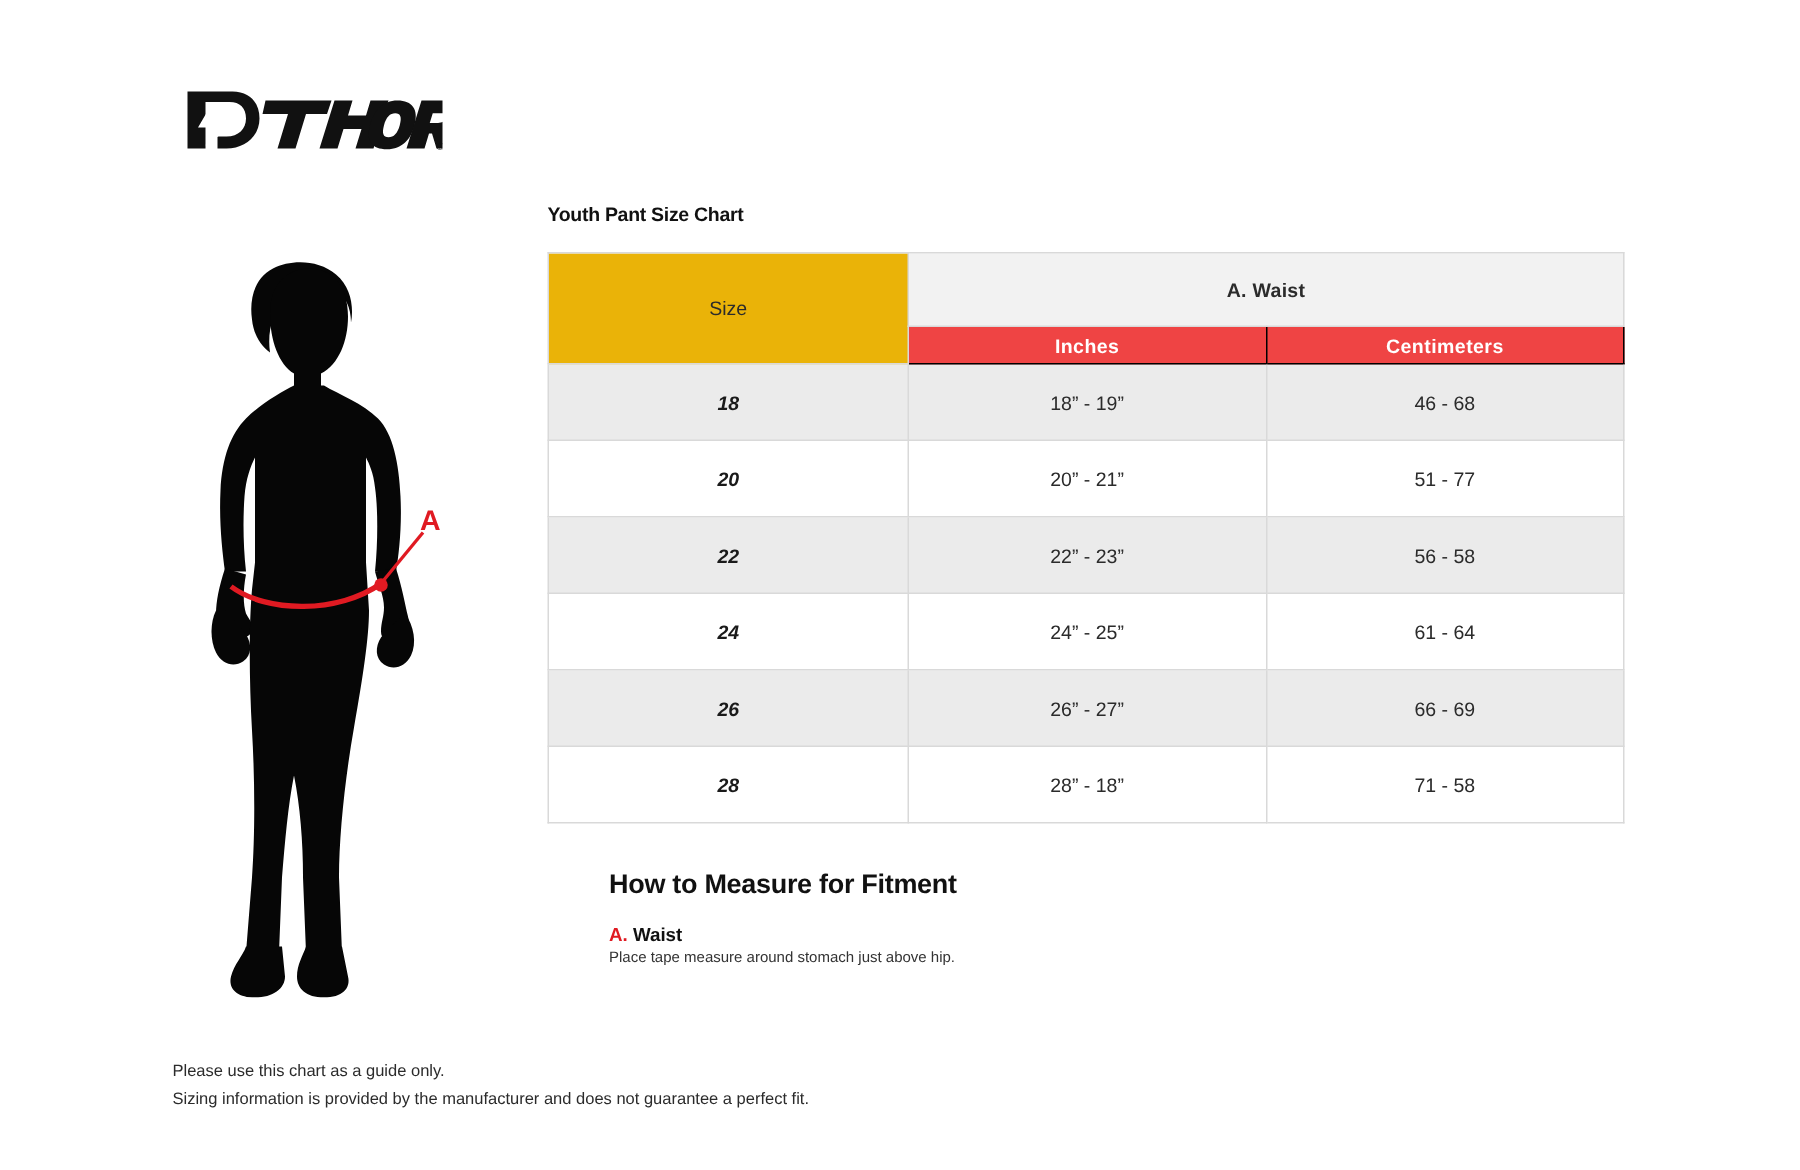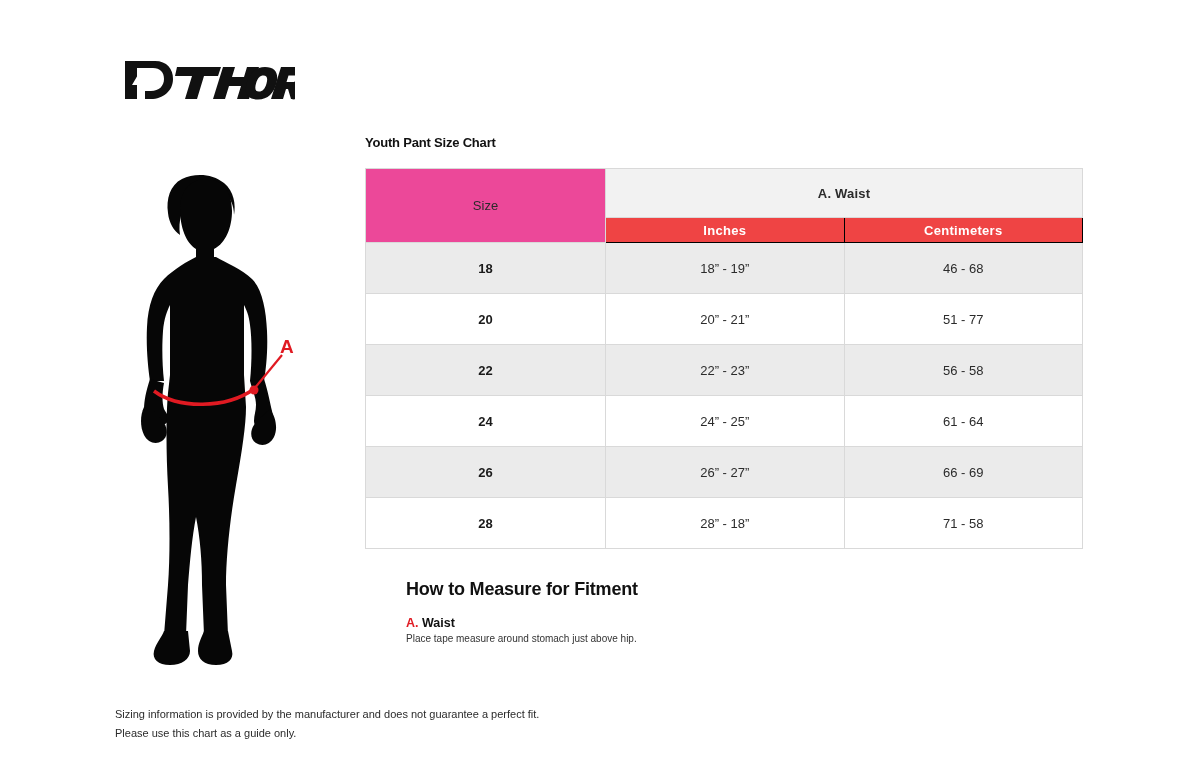--- a/index.html
+++ b/index.html
@@ -61,21 +61,21 @@
   table.size-chart td, table.size-chart th {
     border: 1px solid #d9d9d9;
     text-align: center;
     font-size: 13px;
     color: #2b2b2b;
     font-weight: normal;
   }
   .hdr-size {
     width: 240px;
     height: 74px;
-    background: #ec4899;
+    background: #eab308;
     font-weight: bold;
     font-size: 13px;
   }
   .hdr-group {
     background: #f2f2f2;
     height: 44px;
     font-weight: bold !important;
     font-size: 14px;
     letter-spacing: 0.2px;
   }
@@ -83,21 +83,21 @@
     background: #ef4444;
     color: #ffffff !important;
     height: 22px;
     font-weight: bold !important;
     font-size: 11.5px;
     letter-spacing: 0.3px;
     border: 1px solid #000000 !important;
   }
   tbody tr { height: 51px; }
   tbody tr.alt td { background: #ebebeb; }
-  tbody td.size-cell { font-weight: bold; color: #1a1a1a; }
+  tbody td.size-cell { font-weight: bold; color: #1a1a1a; font-style: italic; }
 
   
   .howto {
     margin-top: 30px;
     margin-left: 41px;
   }
   .howto-title {
     font-size: 18px;
     font-weight: bold;
     color: #111111;
@@ -237,17 +237,17 @@
           <span class="measure-letter">A.</span>
           <span>Waist</span>
         </div>
         <div class="measure-desc">Place tape measure around stomach just above hip.</div>
       </div>
     </div>
 
   </div>
 
   <div class="footer">
+    <div>Please use this chart as a guide only.</div>
     <div>Sizing information is provided by the manufacturer and does not guarantee a perfect fit.</div>
-    <div>Please use this chart as a guide only.</div>
   </div>
 
 </div>
 
 </body></html>

